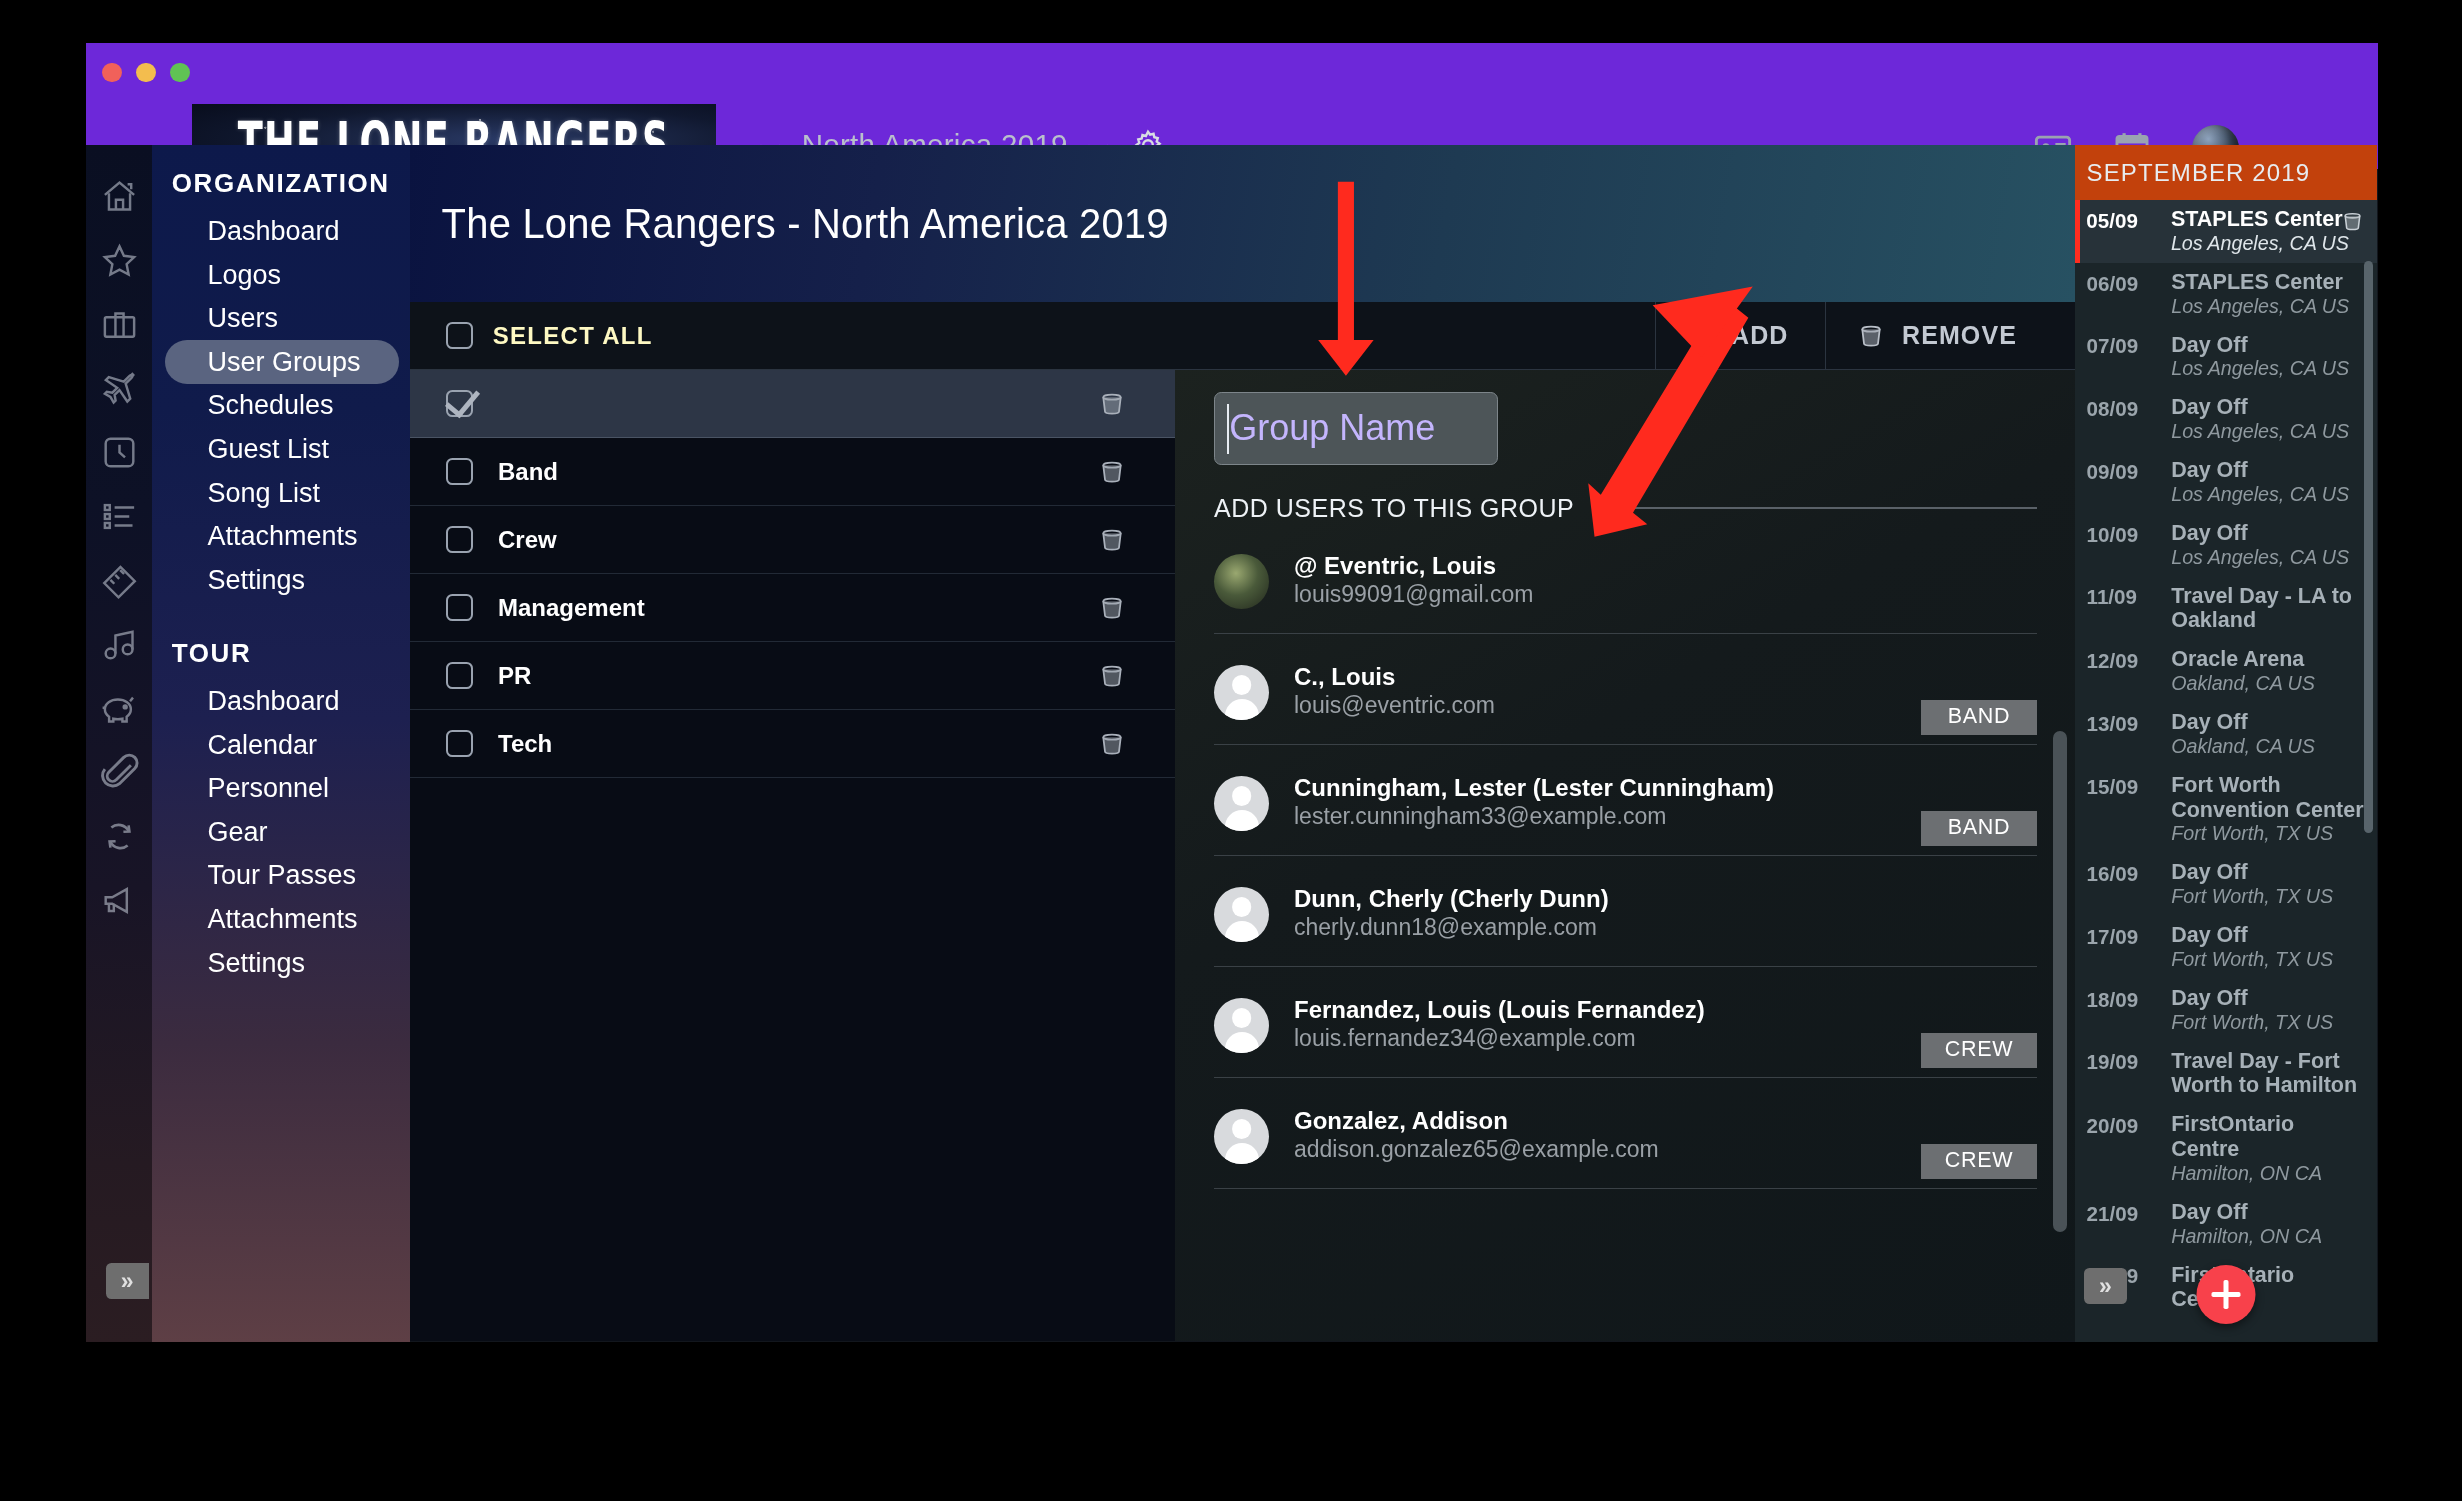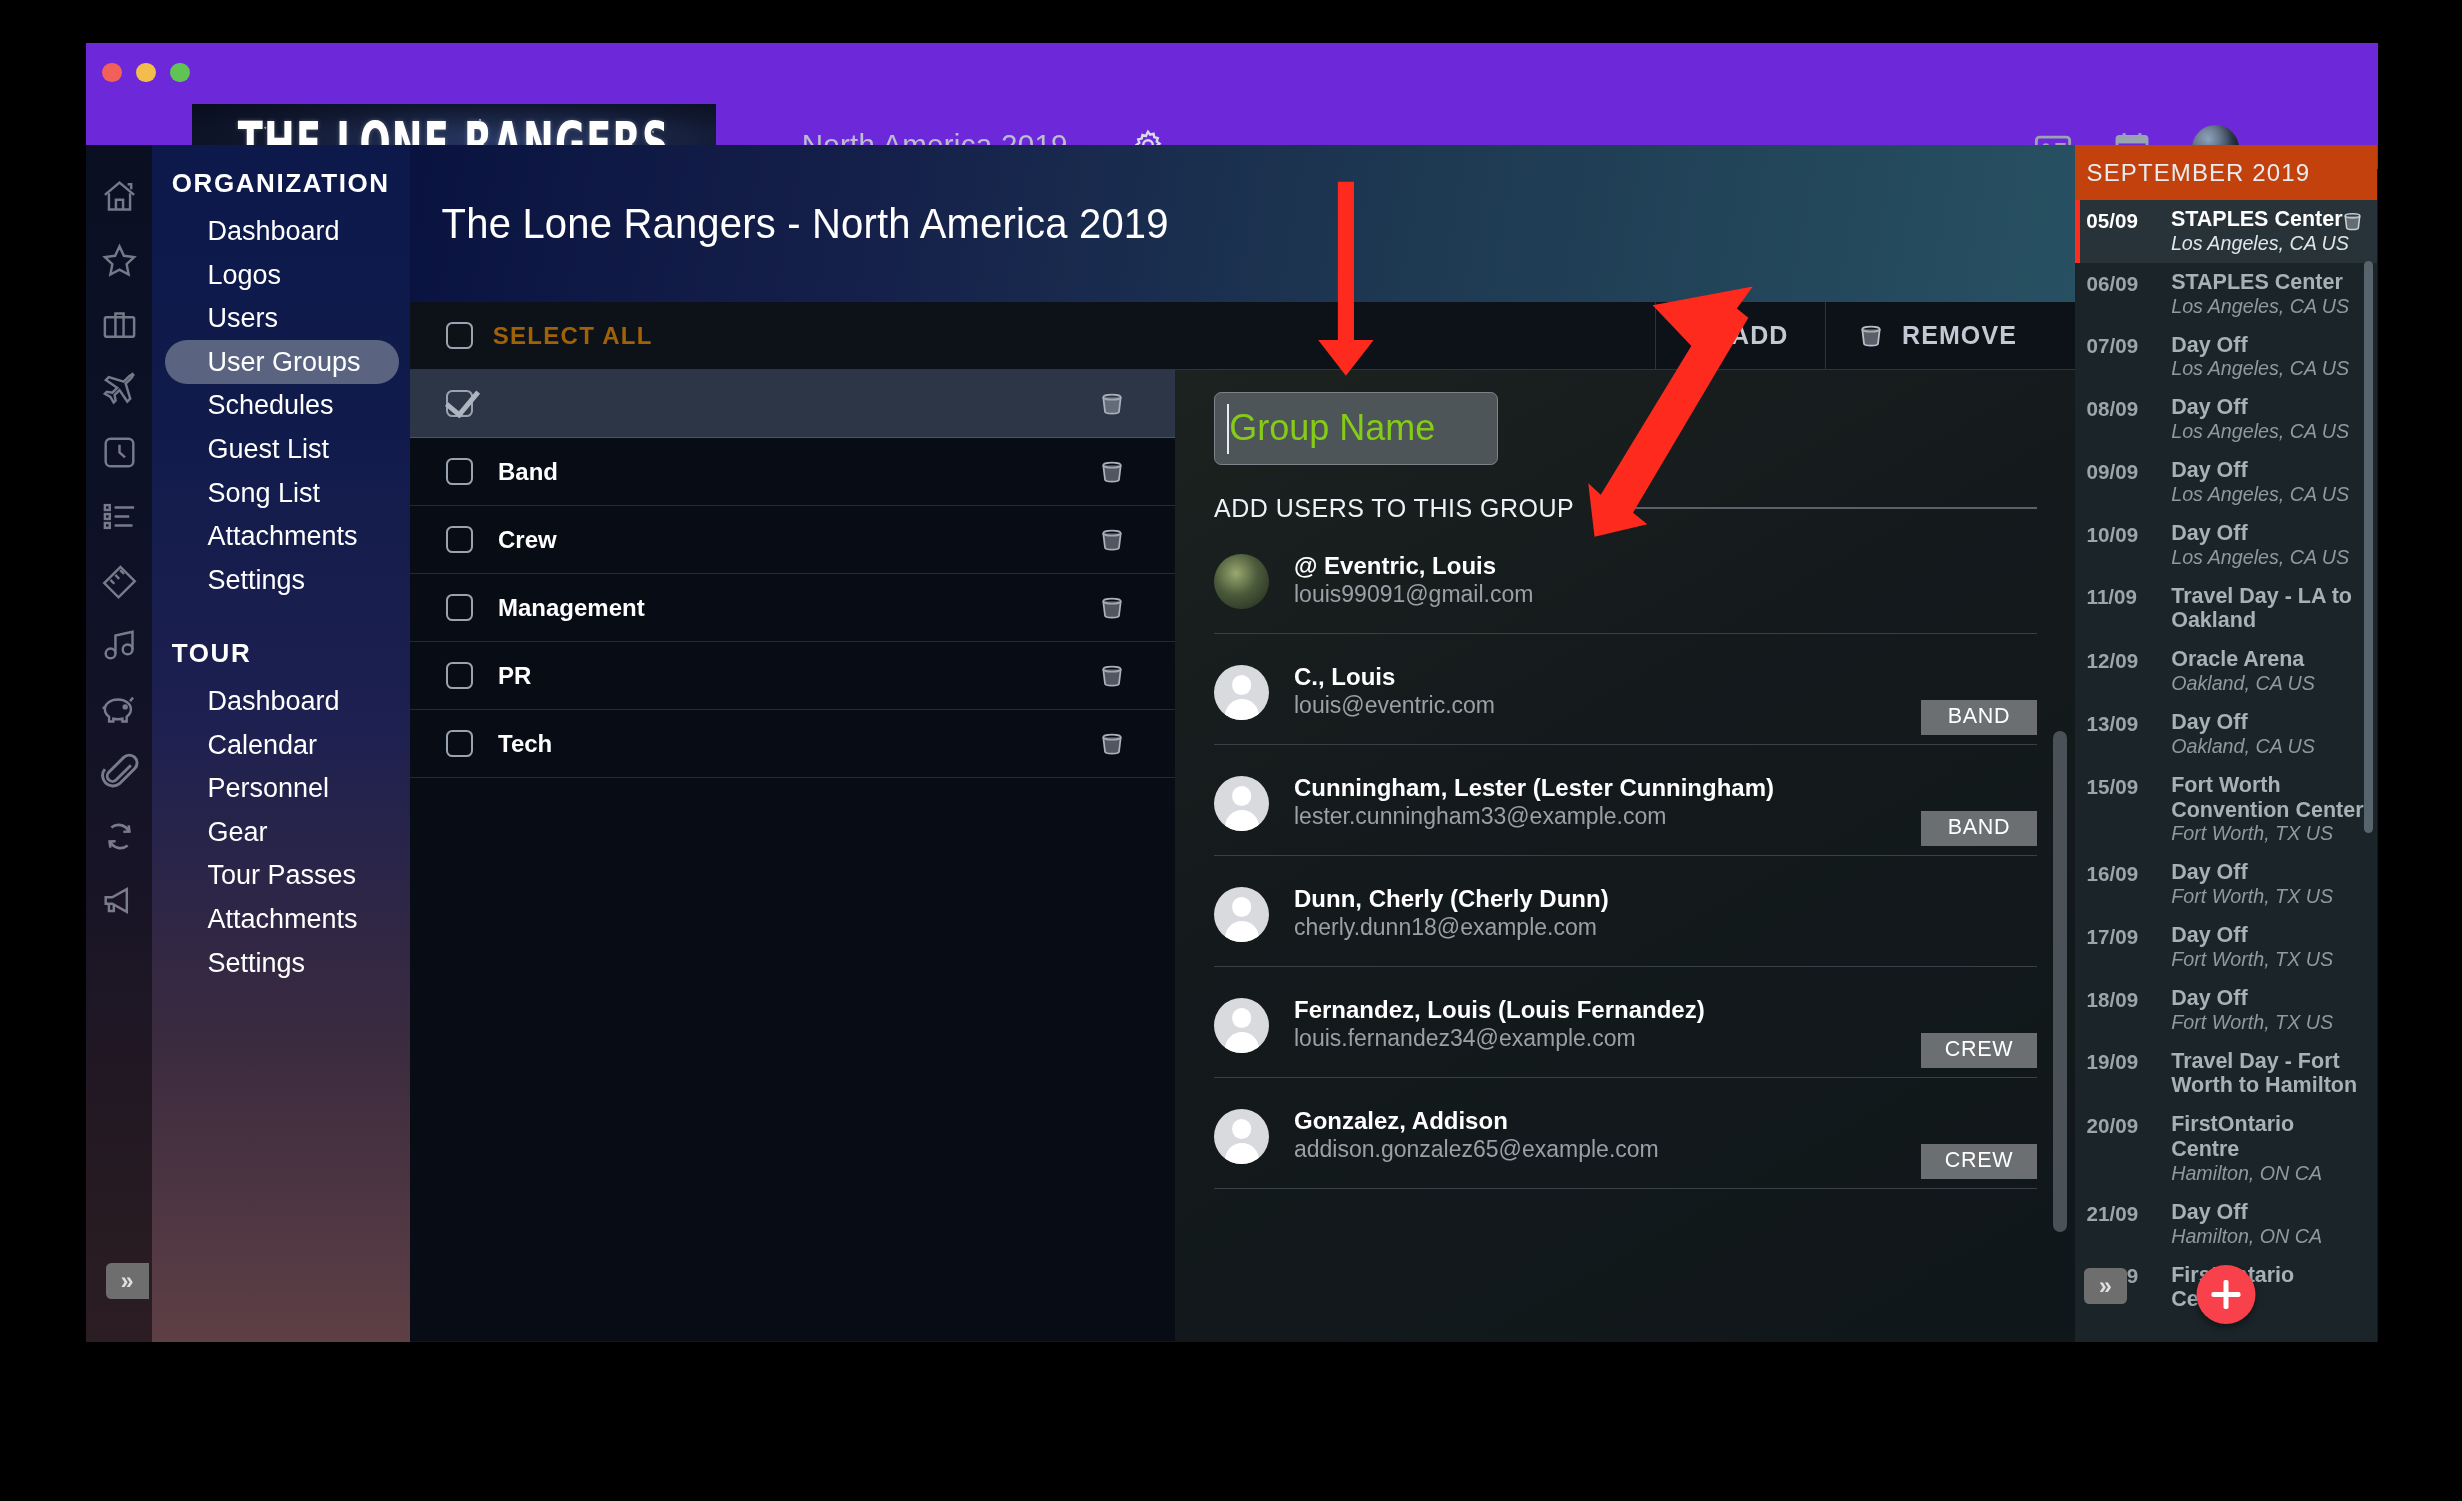--- a/index.html
+++ b/index.html
@@ -160,21 +160,21 @@
     position: relative; flex: none;
   }
   .cbx.checked::after {
     content: ""; position: absolute;
     left: 5.4px; top: -8px;
     width: 14.3px; height: 27px;
     border-right: 5.4px solid #aeb5c0; border-bottom: 5.4px solid #aeb5c0;
     transform: rotate(40deg);
   }
   #select-all-label {
-    color: #a16207; font-size: 24px; font-weight: 700; letter-spacing: 1.3px;
+    color: #fef9c3; font-size: 24px; font-weight: 700; letter-spacing: 1.3px;
   }
   .tb-btn {
     height: 68px; display: flex; align-items: center; gap: 16px;
     padding: 0 30px;
     border-left: 0.9px solid #2b3440;
     color: #c3c9d2; font-size: 25px; font-weight: 700; letter-spacing: 1.1px;
   }
   #add-button { width: 170px; }
   #remove-button { width: 250px; }
 
@@ -212,21 +212,21 @@
     width: 284px; height: 73px;
     background: #4d5558; border: 1.8px solid #7d858a; border-radius: 7.2px;
     display: flex; align-items: center; padding-left: 14.3px;
     position: relative;
   }
   #group-name-input::before {
     content: ""; position: absolute; left: 11.6px; top: 11.6px;
     width: 2.7px; height: 50px; background: #e8edf3;
   }
   #group-name-placeholder {
-    color: #84cc16; font-size: 36px; font-weight: 300;
+    color: #c4b5fd; font-size: 36px; font-weight: 300;
   }
   #add-users-head {
     display: flex; align-items: center; gap: 19.7px;
     margin-top: 29px;
   }
   #add-users-label {
     color: #eef2f6; font-size: 25px; font-weight: 400; letter-spacing: 0.5px;
     white-space: nowrap;
   }
   #add-users-rule { flex: 1; height: 1.8px; background: #5a6168; }

